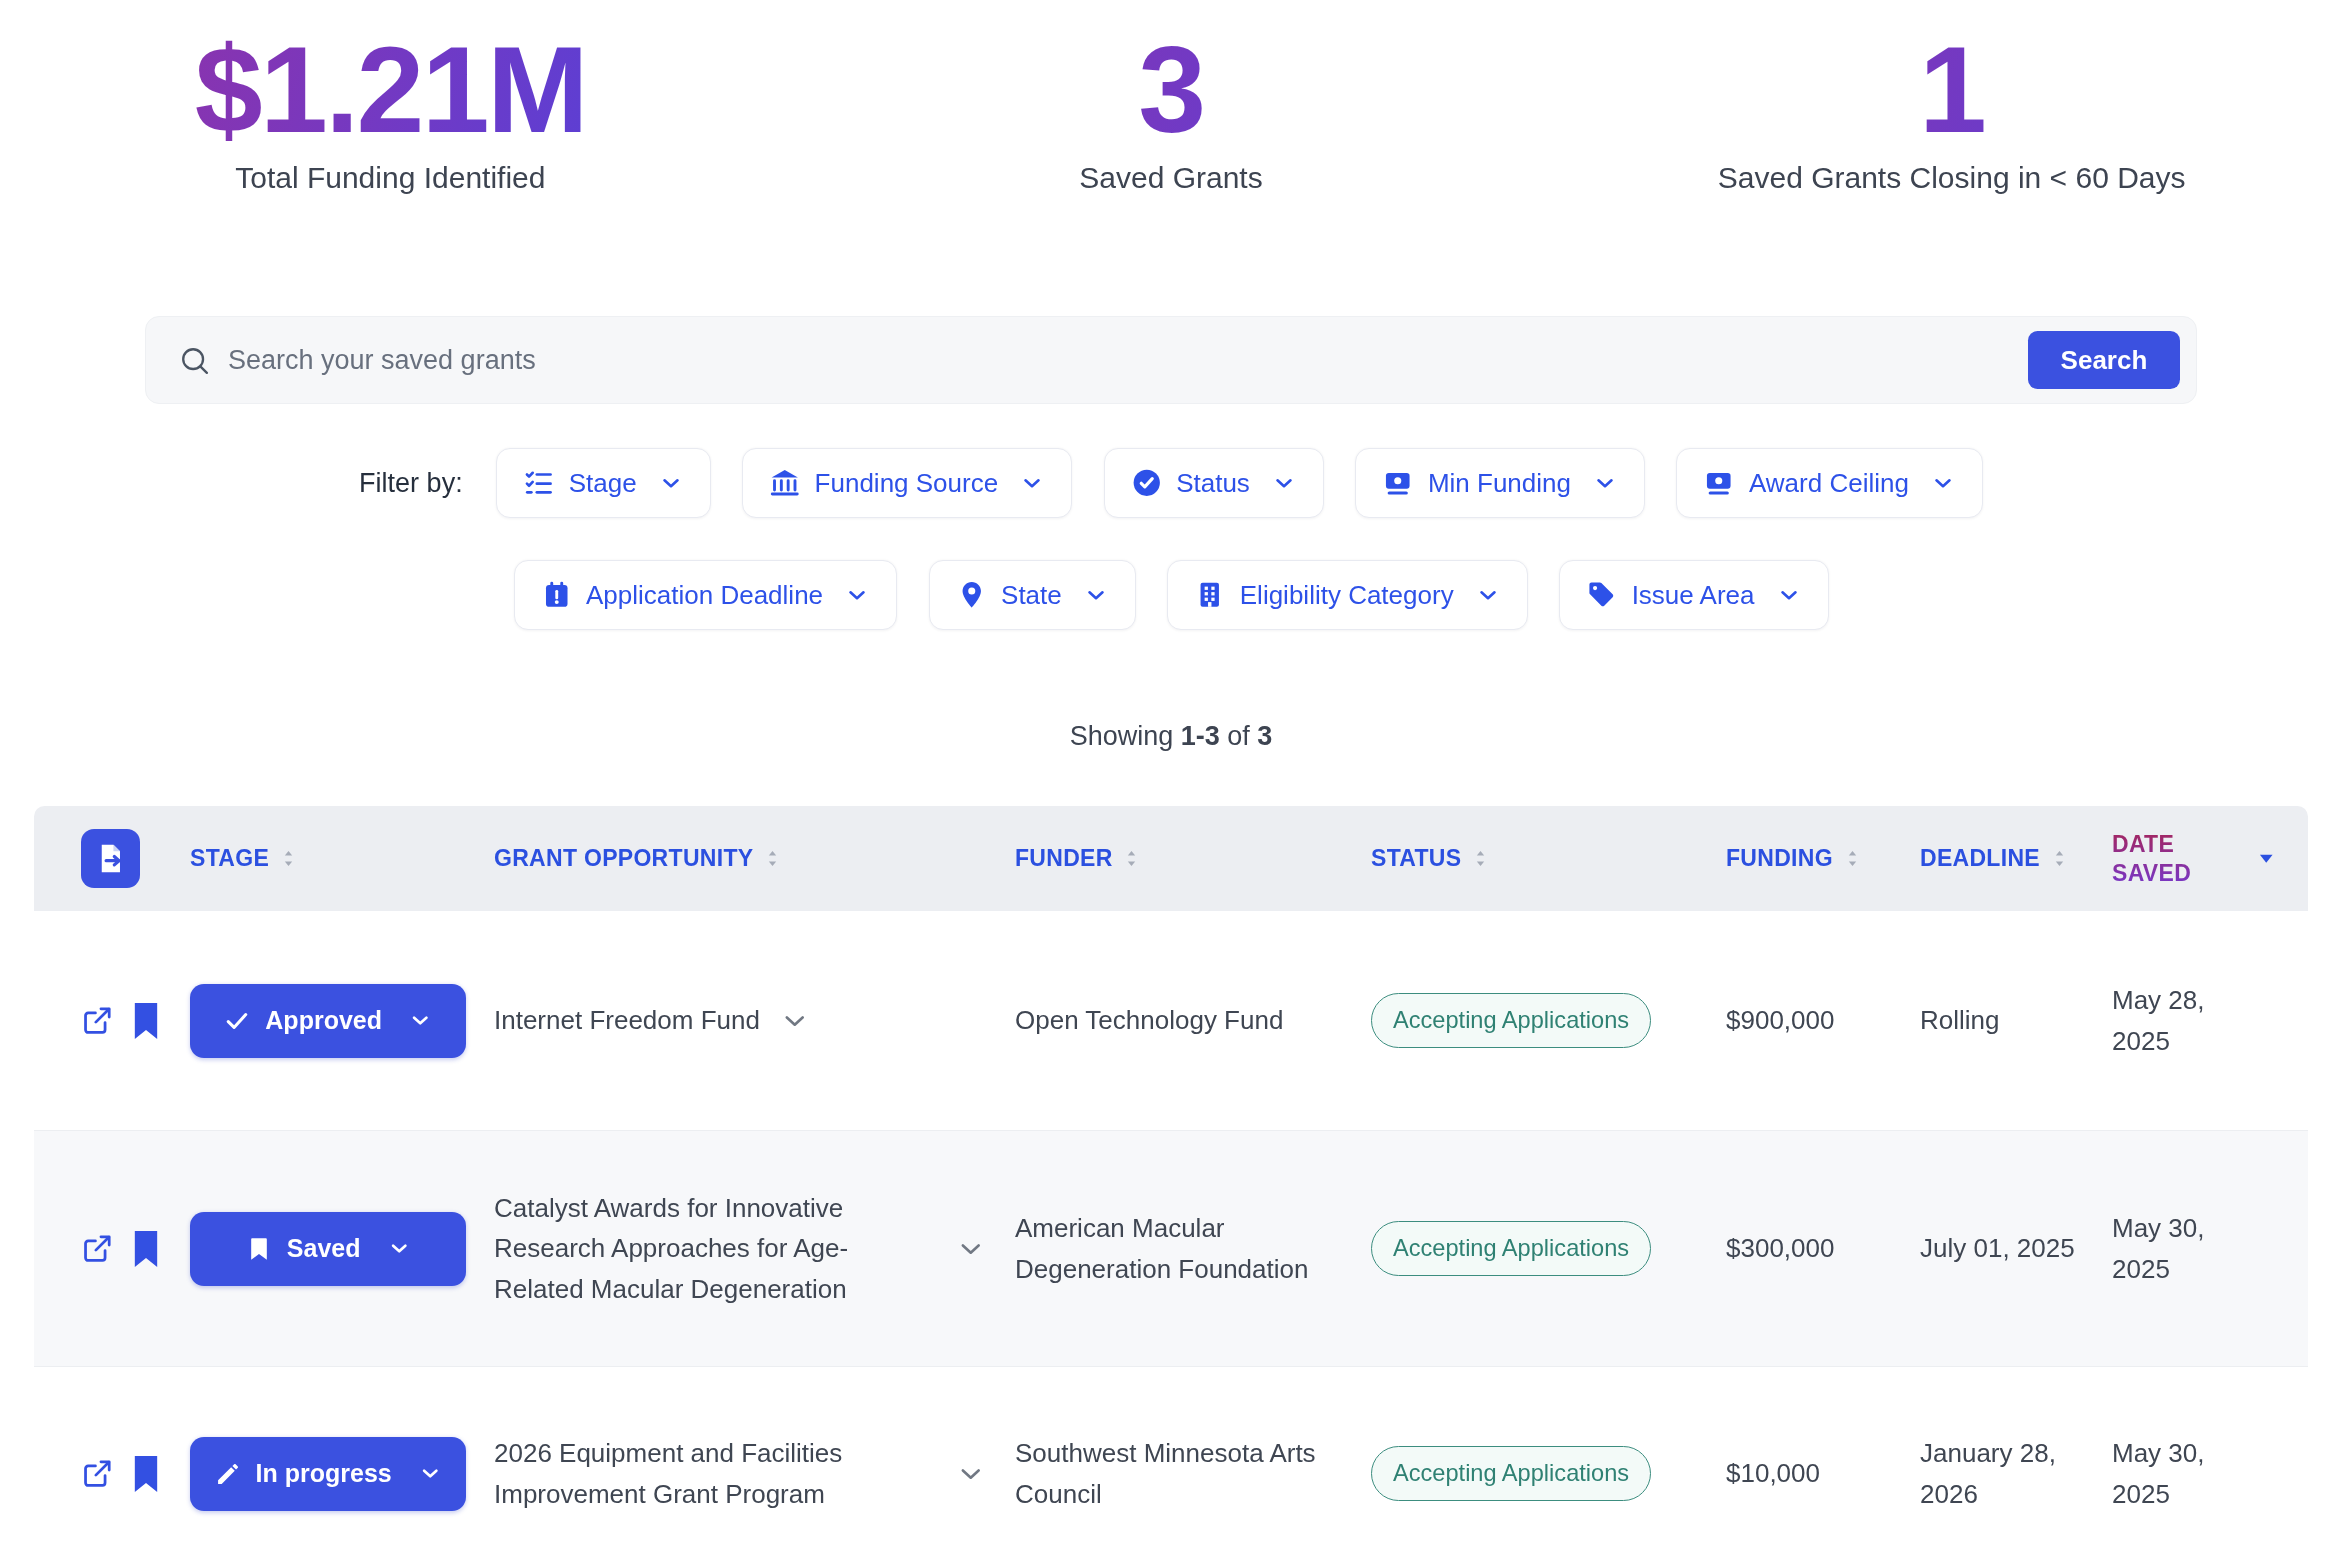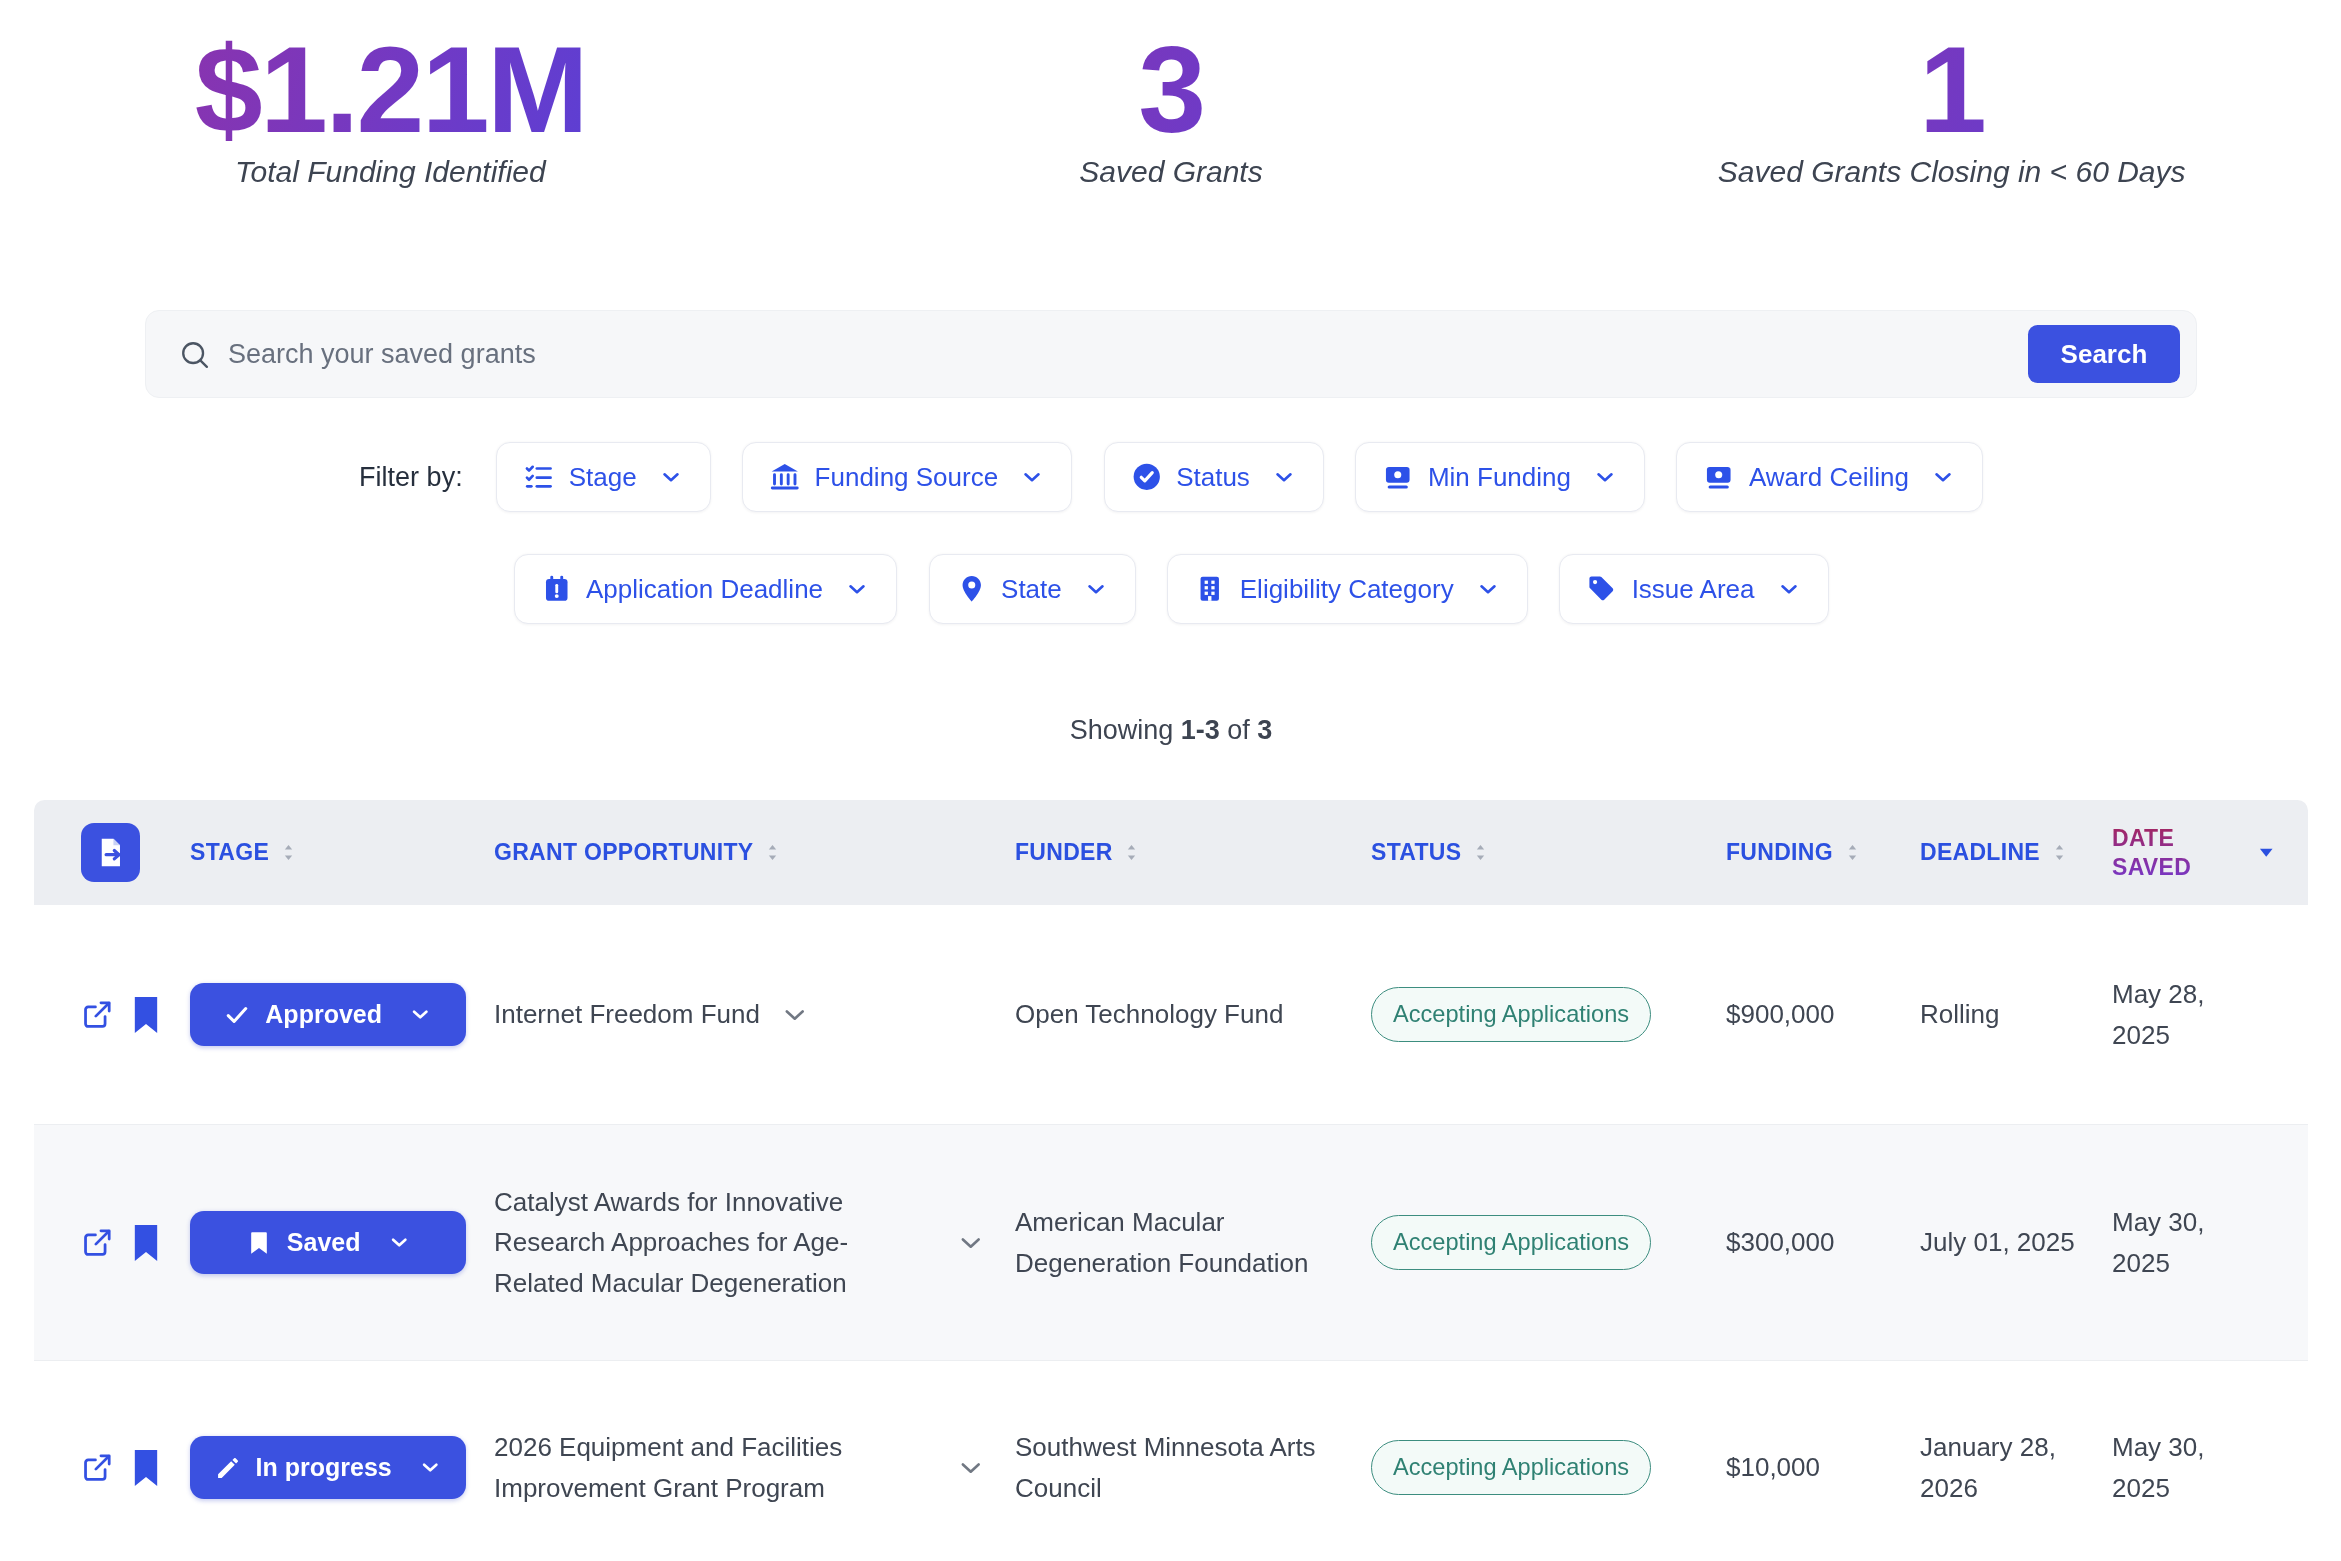--- a/index.html
+++ b/index.html
@@ -13,21 +13,21 @@
 
   
   .stats { display:grid; grid-template-columns:1fr 1fr 1fr; padding-top:26px; }
   .stat { text-align:center; }
   .stat-value{
     font-size:122px; font-weight:700; letter-spacing:-2.6px; line-height:1.05;
     background:linear-gradient(110deg,#9c2f9e 0%,#6f3ac6 55%,#4944e1 100%);
     -webkit-background-clip:text; background-clip:text;
     -webkit-text-fill-color:transparent; color:transparent;
   }
-  .stat-label{ margin-top:1px; font-size:30px; color:#3d4451;font-style:italic; }
+  .stat-label{ margin-top:7px; font-size:30px; color:#3d4451; }
 
   
   .searchbar{
     margin:121px auto 16px; width:2052px; height:88px;
     background:#f6f7f9; border:0.9px solid #eef0f3; border-radius:14px;
     display:flex; align-items:center; padding:0 15.7px 0 31.5px;
   }
   .search-glyph{ width:33px; height:33px; color:#4b5563; flex:none; display:flex; }
   .search-input{
     flex:1; border:none; outline:none; background:transparent;
@@ -85,21 +85,21 @@
 
   .trow{ min-height:219px; background:#fff; }
   .trow.alt{ background:#f7f8fa; }
   .trow + .trow{ border-top:0.9px solid #eceef1; }
   .cell{ font-size:26px; line-height:1.55; color:#3f4652; padding-right:26px; }
   .actions{ display:flex; align-items:center; gap:17.5px; }
   .rowicon{ display:flex; cursor:pointer; color:#3350e2; }
   .rowicon.ext svg{ width:33px; height:33px; }
   .rowicon.bm svg{ width:28px; height:38px; }
   .stage-btn{
-    width:276px; height:63px; border:none; border-radius:14px; cursor:pointer;
+    width:276px; height:74px; border:none; border-radius:14px; cursor:pointer;
     background:#3b51e0; color:#fff; font-size:25px; font-weight:600; font-family:inherit;
     display:flex; align-items:center; justify-content:center; gap:14px;
     box-shadow:0 1.7px 4.4px rgba(40,58,200,.25);
   }
   .stage-btn .sicon{ width:28px; height:28px; display:flex; }
   .stage-btn .schev{ width:24.5px; height:24.5px; display:flex; margin-left:12.2px; }
   .grant-cell{ display:flex; align-items:center; gap:19px; }
   .grant-title{ max-width:442px; cursor:pointer; }
   .expand{ width:31.5px; height:31.5px; color:#717883; display:flex; cursor:pointer; flex:none; }
   .badge{

